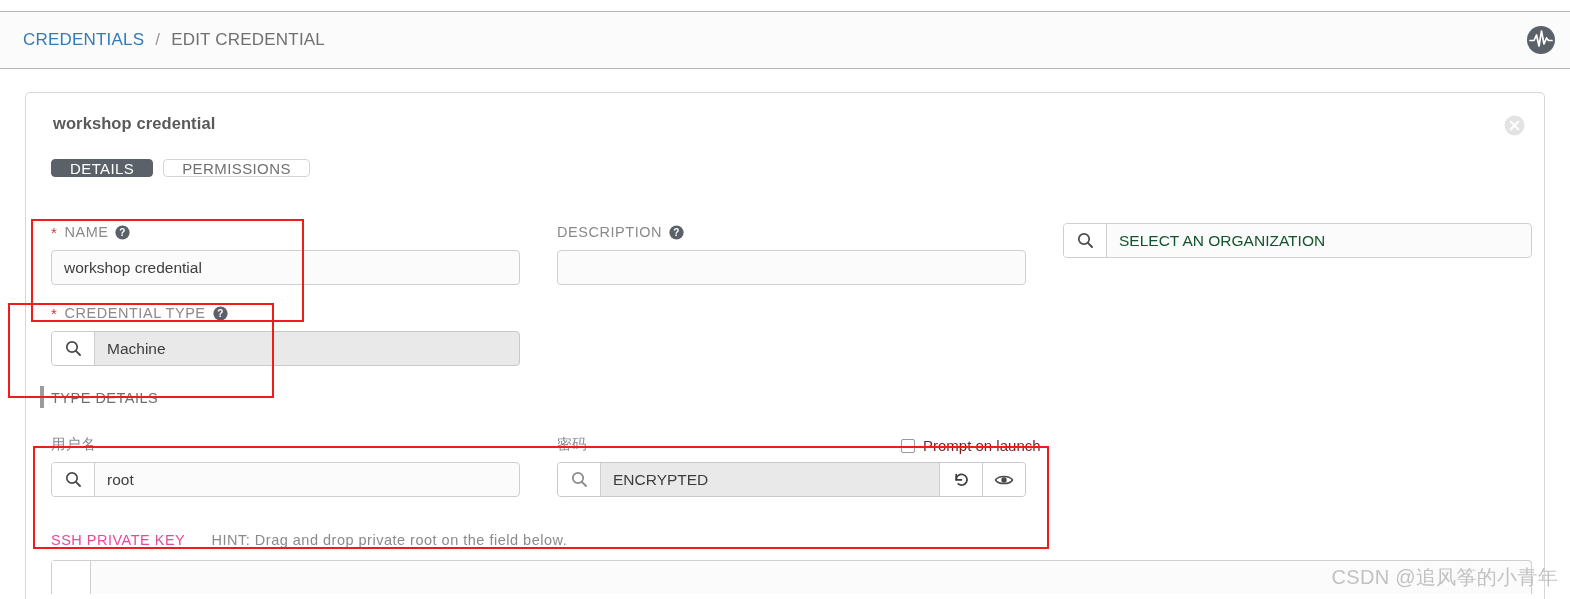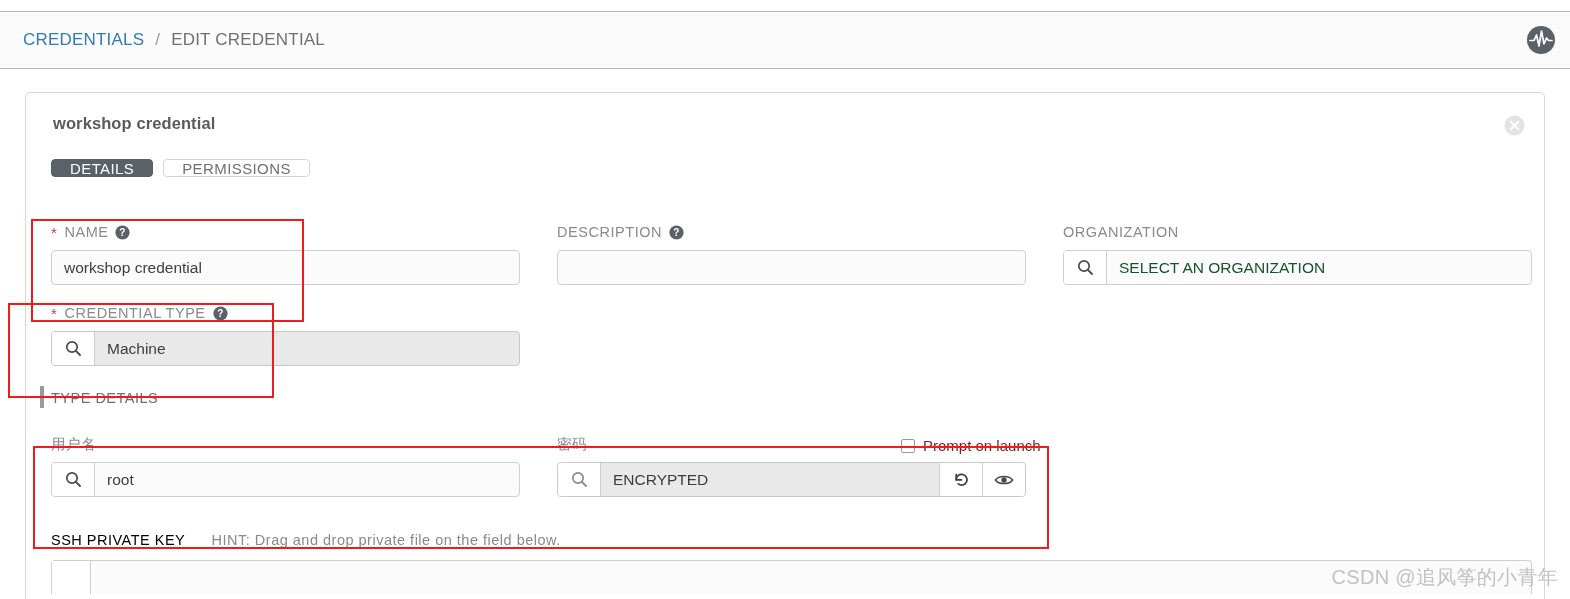--- a/index.html
+++ b/index.html
@@ -203,21 +203,21 @@
     background: #fff;
   }
 
   .hint-row {
     position: absolute;
     font-size: 14.5px;
     color: #8a8a8a;
     letter-spacing: 0.5px;
     white-space: nowrap;
   }
-  .hint-row .key-label { color: #000000; }
+  .hint-row .key-label { color: #ec4899; }
   .hint-row .hint-text { margin-left: 22px; }
 
   .ssh-input {
     position: absolute;
     height: 34px;
     background: #fbfbfb;
     border: 1px solid #cfcfcf;
     border-radius: 4px 4px 0 0;
     display: flex;
     border-bottom: none;
@@ -314,23 +314,20 @@
               <text x="7.5" y="11.2" text-anchor="middle" fill="#ffffff" font-size="10" font-family="Liberation Sans, sans-serif" font-weight="bold">?</text>
             </svg>
           </span>
         </div>
         <div class="input">
           <div class="txt placeholder"></div>
         </div>
       </div>
 
       <div class="fld" style="left:1037px; top:12px; width:469px;">
-        <div class="field-label">
-          <span>ORGANIZATION</span>
-        </div>
         <div class="input">
           <div class="addon">
             <svg width="17" height="17" viewBox="0 0 17 17">
               <circle cx="7" cy="7" r="5.2" fill="none" stroke="#4a4a4a" stroke-width="1.7"></circle>
               <line x1="10.9" y1="10.9" x2="15" y2="15" stroke="#4a4a4a" stroke-width="1.9" stroke-linecap="round"></line>
             </svg>
           </div>
           <div class="txt placeholder">SELECT AN ORGANIZATION</div>
         </div>
       </div>
@@ -402,21 +399,21 @@
         </div>
       </div>
 
       <div class="check-row" style="left:875px; top:226px;">
         <span class="checkbox"></span>
         <span>Prompt on launch</span>
       </div>
 
       <div class="hint-row" style="left:25px; top:321px;">
         <span class="key-label">SSH PRIVATE KEY</span>
-        <span class="hint-text">HINT: Drag and drop private file on the field below.</span>
+        <span class="hint-text">HINT: Drag and drop private root on the field below.</span>
       </div>
       <div class="ssh-input" style="left:25px; top:349px; width:1481px;">
         <div class="gutter"></div>
       </div>
 
     </div>
   </div>
 
   <div class="anno" style="left:31px; top:219px; width:273px; height:103px;"></div>
   <div class="anno" style="left:8px; top:303px; width:266px; height:95px;"></div>

